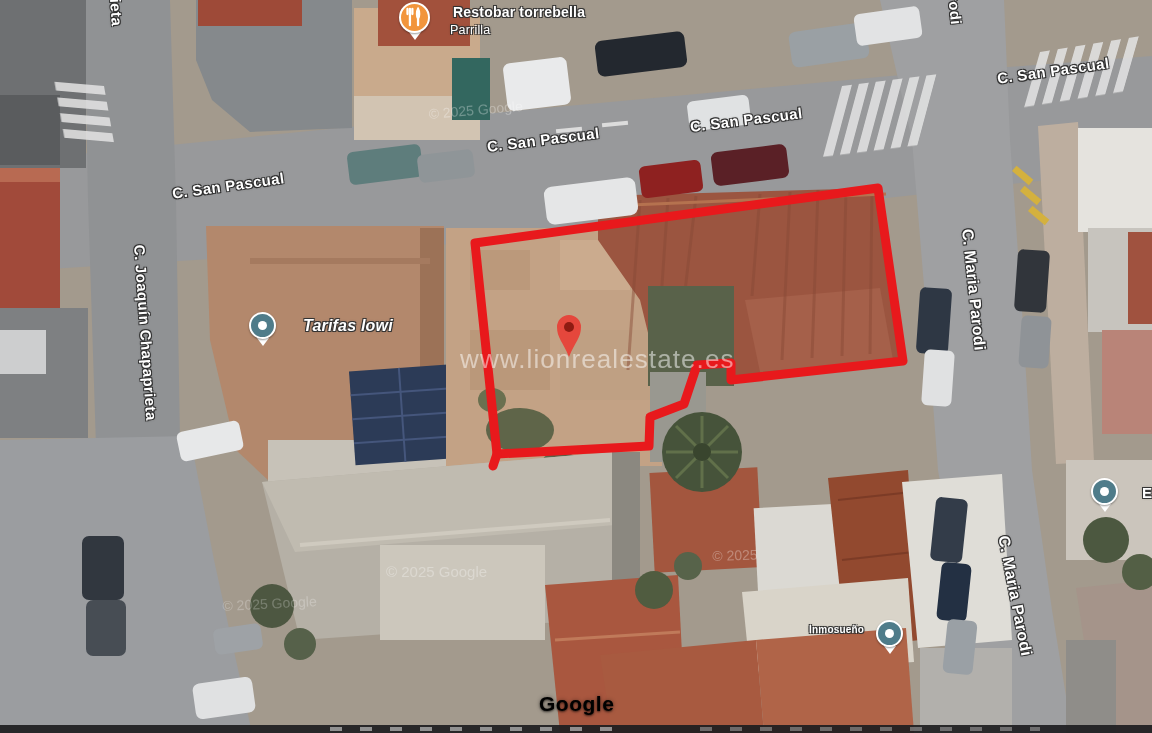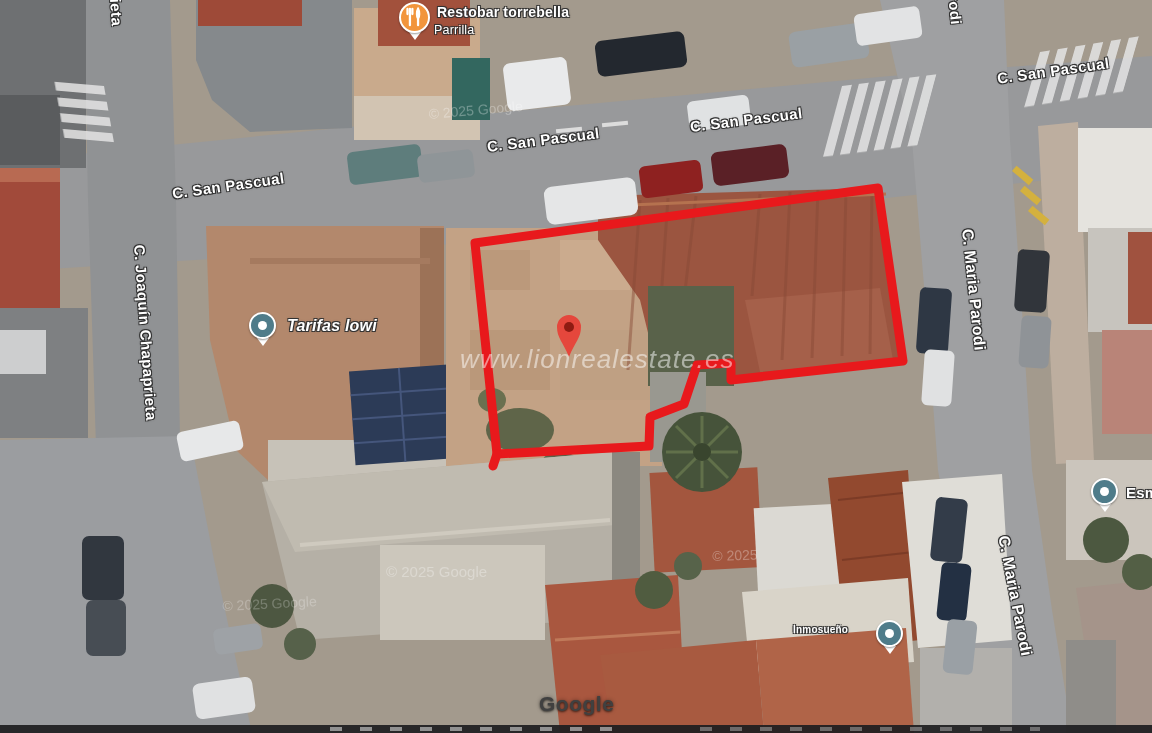--- a/index.html
+++ b/index.html
@@ -9,37 +9,37 @@
   .ovl{position:absolute;left:0;top:0;z-index:5;pointer-events:none;}
 
   
   .street-label{position:absolute;z-index:8;white-space:nowrap;color:#fff;
     font-size:15px;font-weight:700;letter-spacing:.4px;transform-origin:0 0;
     text-shadow:-1px -1px 0 rgba(45,45,45,.95),1px -1px 0 rgba(45,45,45,.95),
       -1px 1px 0 rgba(45,45,45,.95),1px 1px 0 rgba(45,45,45,.95),0 0 3px rgba(0,0,0,.4);}
   .poi-label{position:absolute;z-index:9;white-space:nowrap;color:#fff;
     font-size:14px;font-weight:600;letter-spacing:.2px;
     text-shadow:-1px -1px 0 rgba(50,50,50,.95),1px -1px 0 rgba(50,50,50,.95),
-      -1px 1px 0 rgba(50,50,50,.95),1px 1px 0 rgba(50,50,50,.95),0 0 3px rgba(0,0,0,.4);}
+      -1px 1px 0 rgba(50,50,50,.95),1px 1px 0 rgba(50,50,50,.95),0 0 3px rgba(0,0,0,.4);margin-left:16px;}
   .poi-sub{font-size:12.5px;font-weight:400;text-align:center;}
 
   
   .pin{position:absolute;z-index:9;border-radius:50%;box-sizing:border-box;border:2.5px solid #fff;
        box-shadow:0 1px 2px rgba(0,0,0,.4);}
   .pin .dot{position:absolute;left:50%;top:50%;width:9px;height:9px;margin:-4.5px 0 0 -4.5px;
        background:#fff;border-radius:50%;}
   .pin-tail{position:absolute;z-index:8;width:0;height:0;border-left:6px solid transparent;
        border-right:6px solid transparent;border-top:8px solid #fff;}
 
   
   .watermark{position:absolute;z-index:12;color:rgba(255,255,255,.5);font-size:26px;
-       font-weight:300;letter-spacing:1.1px;white-space:nowrap;font-style:italic;}
+       font-weight:300;letter-spacing:1.1px;white-space:nowrap;}
   .tile-credit{position:absolute;z-index:4;color:rgba(255,255,255,.3);font-size:14px;
        white-space:nowrap;transform-origin:0 0;}
-  .google-logo{position:absolute;z-index:13;color:#404040;font-size:21px;font-weight:700;
+  .google-logo{position:absolute;z-index:13;color:#000000;font-size:21px;font-weight:700;
        letter-spacing:.5px;text-shadow:0 1px 2px rgba(0,0,0,.55),0 0 4px rgba(0,0,0,.4);}
   .attribution{position:absolute;z-index:14;left:0;bottom:0;width:1152px;height:8px;
        background:rgba(30,30,32,.93);}
   .attribution .smudge{position:absolute;top:2px;height:4px;opacity:.75;
        background:repeating-linear-gradient(90deg,rgba(255,255,255,.65) 0 12px,transparent 12px 30px);}
 </style>
 </head>
 <body>
 
 <div class="stage">

